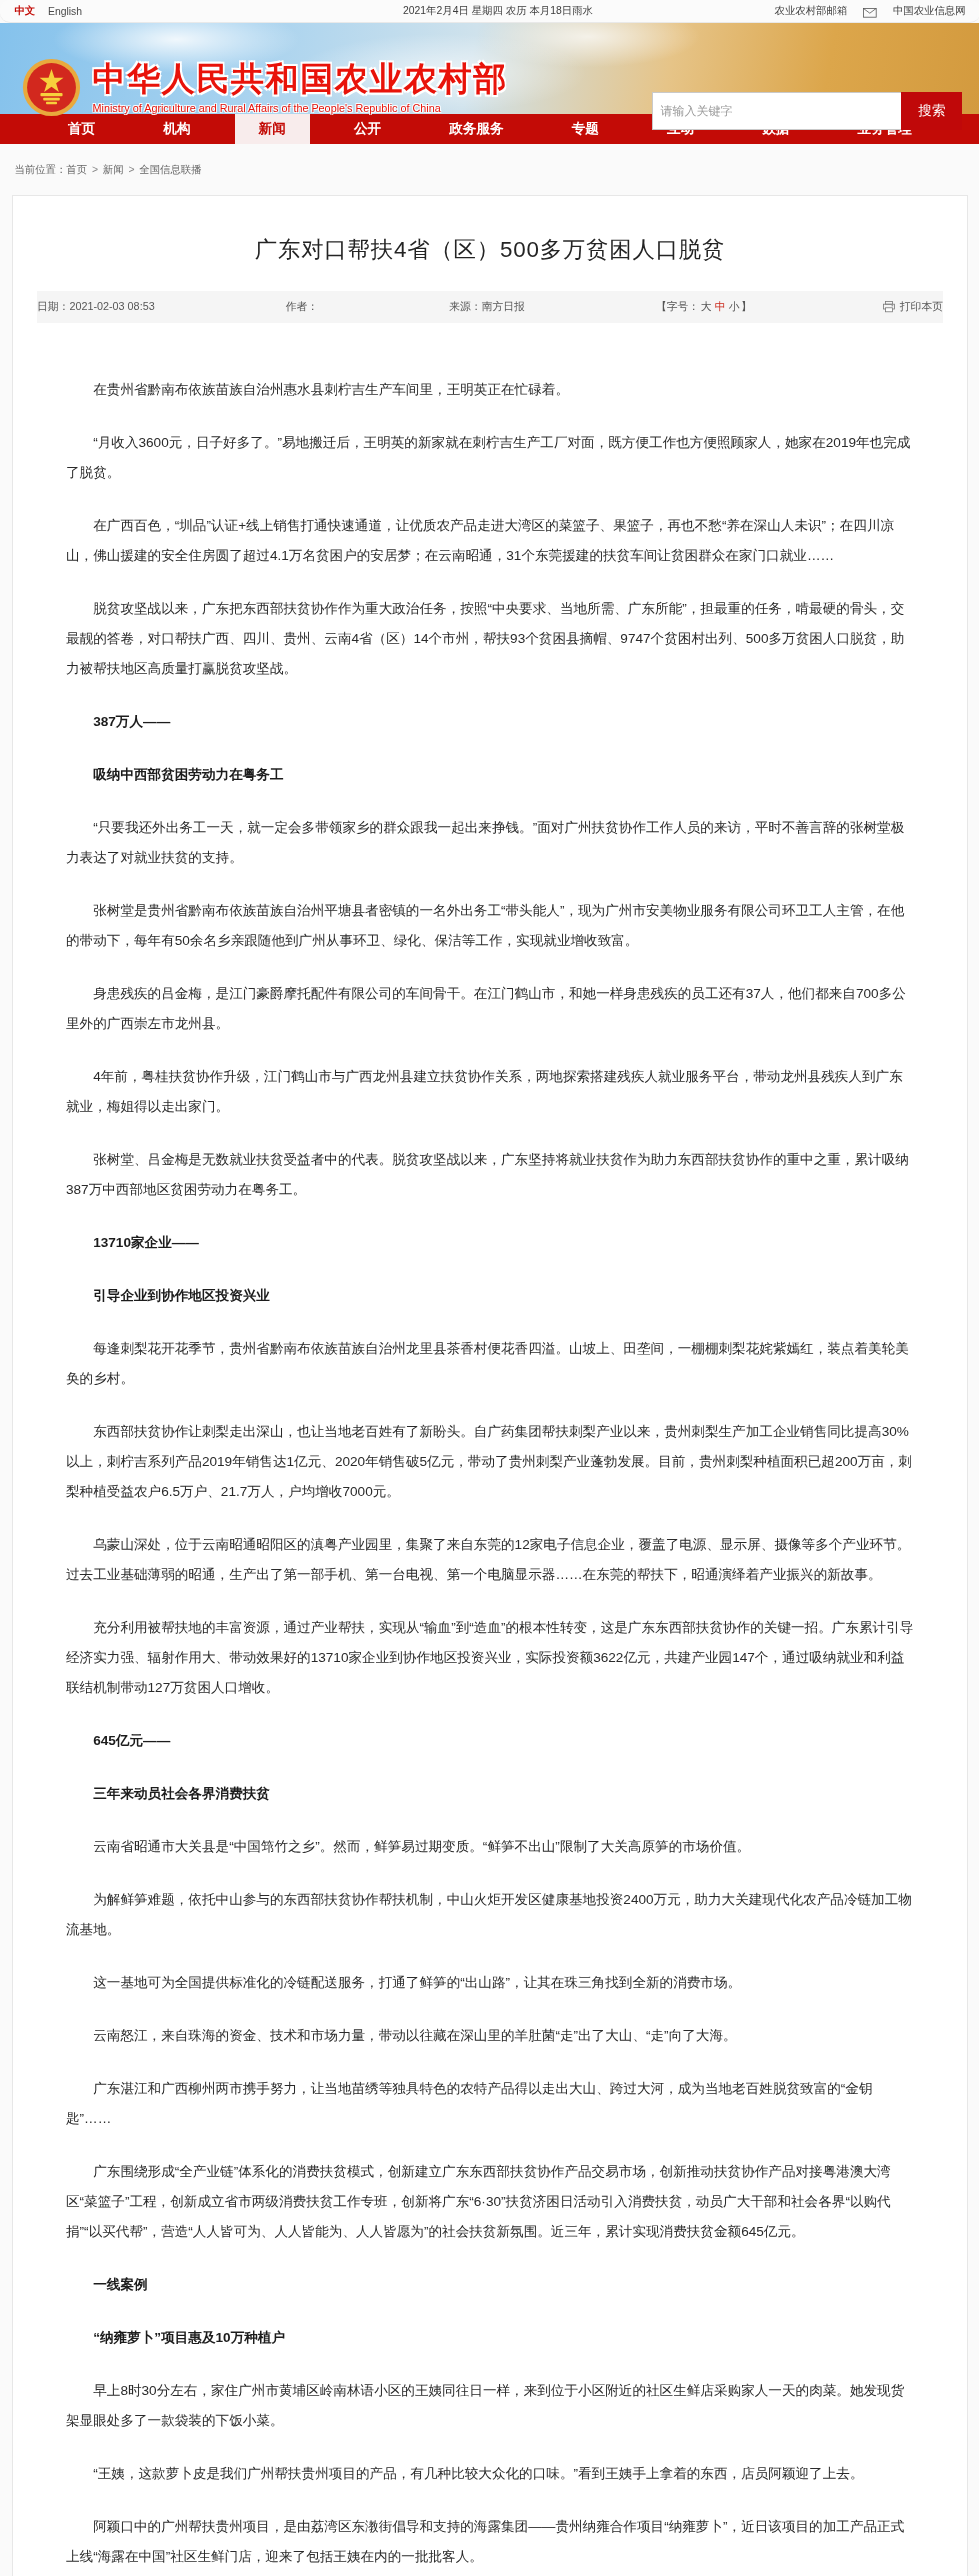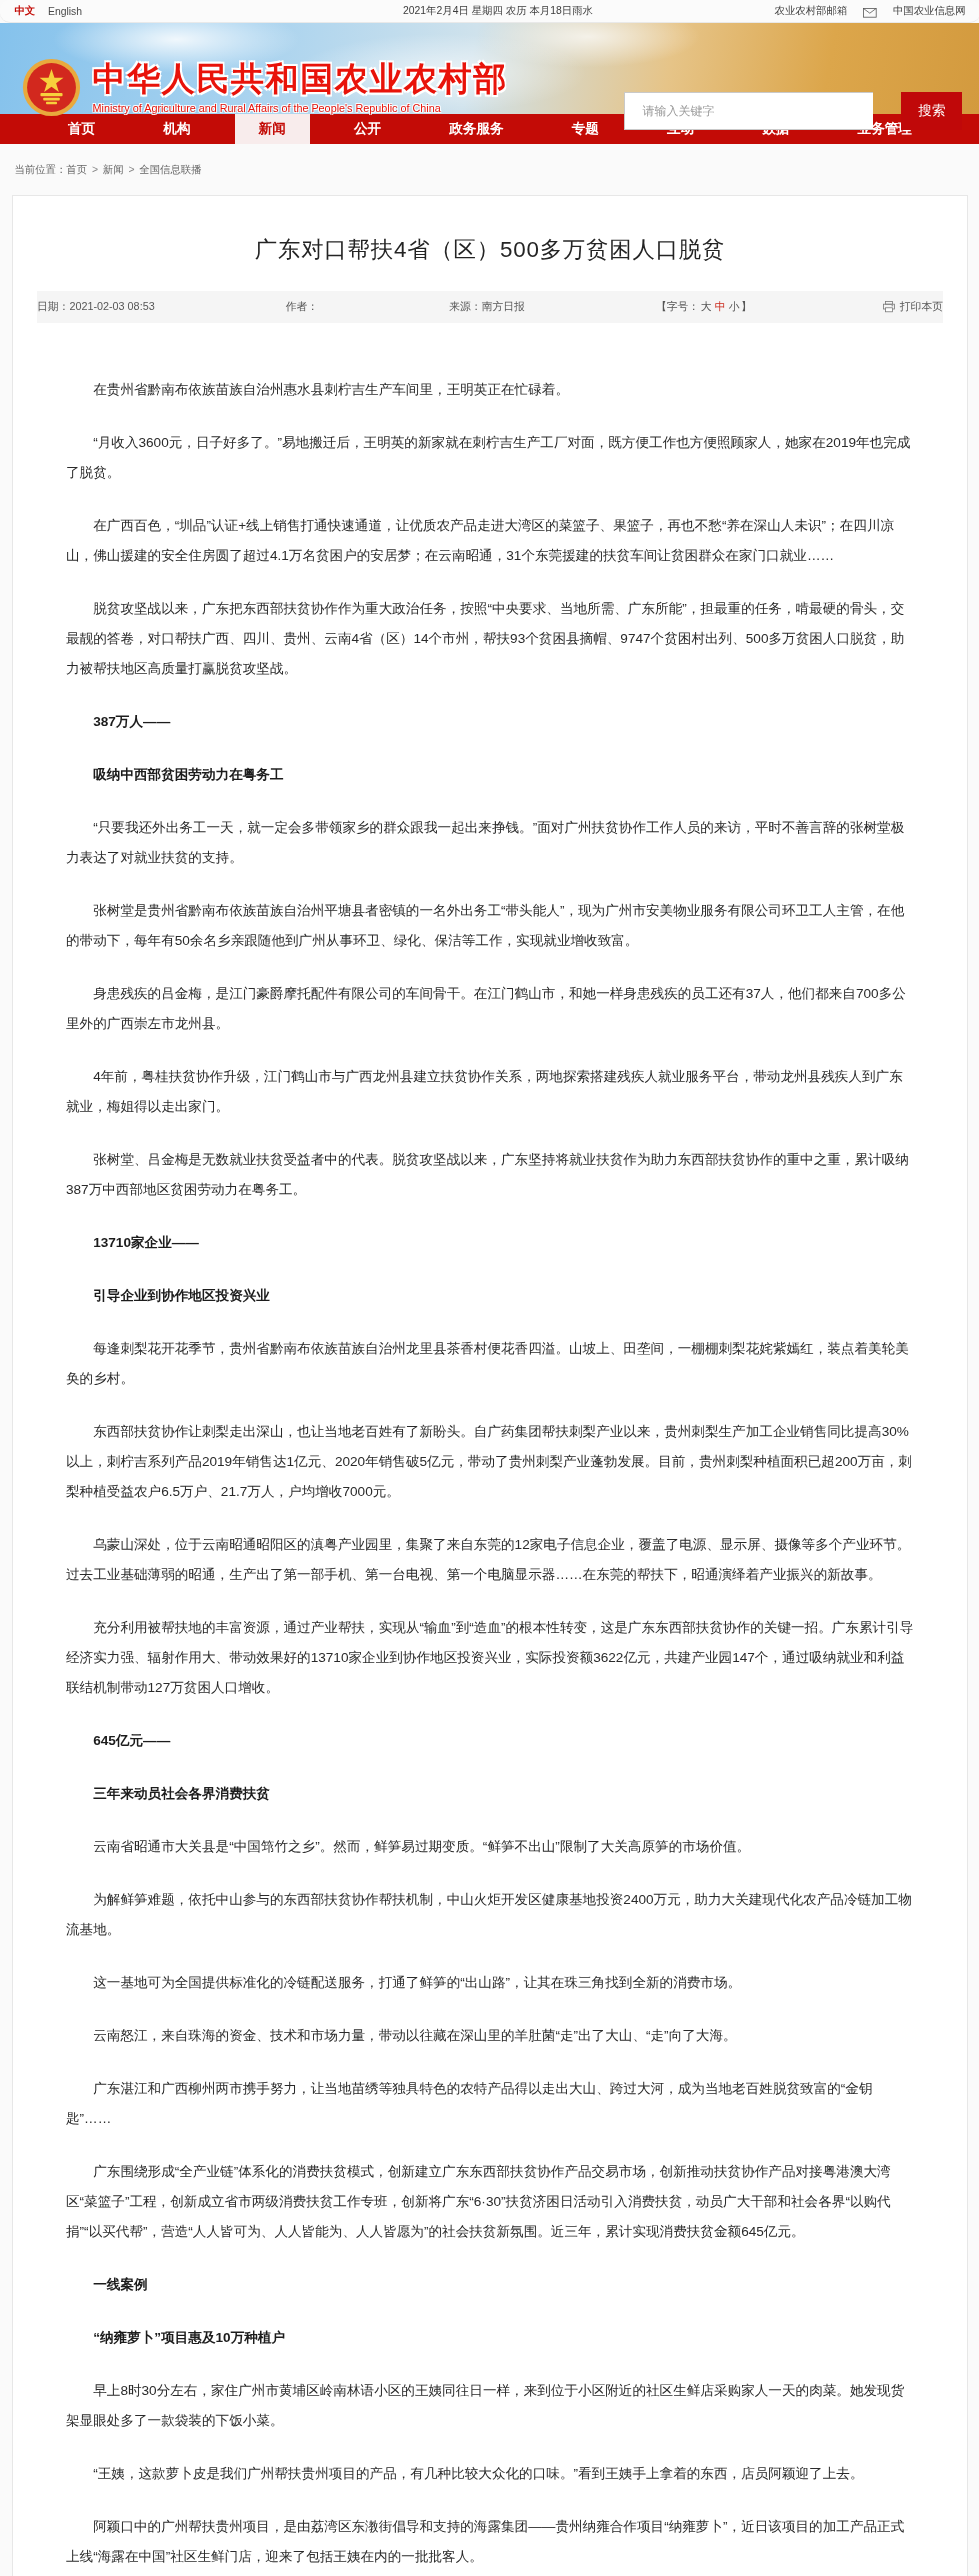--- a/index.html
+++ b/index.html
@@ -26,23 +26,23 @@
       linear-gradient(100deg, #85c2ec 0%, #a7d2ef 25%, #cfe2ec 48%, #e6c488 68%, #dca64b 84%, #d39a3e 100%);
   }
   .brand { position:absolute; left:22.4px; top:35px; display:flex; align-items:center; gap:11.2px; }
   .emblem { width:59px; height:59px; }
   .brand-text .cn { font-size:33px; font-weight:bold; color:#e8130a; letter-spacing:1.6px; line-height:1.1;
       text-shadow:-1.6px -1.6px 0 #fff, 1.6px -1.6px 0 #fff, -1.6px 1.6px 0 #fff, 1.6px 1.6px 0 #fff, 0 2.4px 1.6px rgba(255,255,255,.9); }
   .brand-text .en { margin-top:4.8px; font-size:10.8px; color:#e8130a;
       text-shadow:-0.8px -0.8px 0 #fff, 0.8px -0.8px 0 #fff, -0.8px 0.8px 0 #fff, 0.8px 0.8px 0 #fff; }
   .search { position:absolute; right:17.6px; top:69px; display:flex; }
   .search input { width:249px; height:38px; border:0.8px solid #c9c9c9; border-right:none; background:#fff;
-      padding:0 17px; font-size:12px; color:#333; outline:none; }
+      padding:0 7px; font-size:12px; color:#333; outline:none; }
   .search input::placeholder { color:#9a9a9a; }
-  .search button { width:61px; height:38px; border:none; background:#c00809; color:#fff; font-size:13.6px; cursor:pointer;margin-left:28px; }
+  .search button { width:61px; height:38px; border:none; background:#c00809; color:#fff; font-size:13.6px; cursor:pointer; }
 
   
   .nav { height:30px; background:#c30b06; display:flex; justify-content:space-between; padding:0 44px; }
   .nav-item { color:#fff; font-size:13.6px; font-weight:bold; line-height:30px; padding:0 24px; cursor:pointer; white-space:nowrap; }
   .nav-item.active { background:#f8ecec; color:#c30b06; }
 
   
   .breadcrumb { height:51px; display:flex; align-items:center; padding:0 14.4px; font-size:10.4px; color:#666; background:#fafafa; }
   .breadcrumb a { color:#666; text-decoration:none; cursor:pointer; }
   .breadcrumb .sep { margin:0 4.8px; color:#888; }

